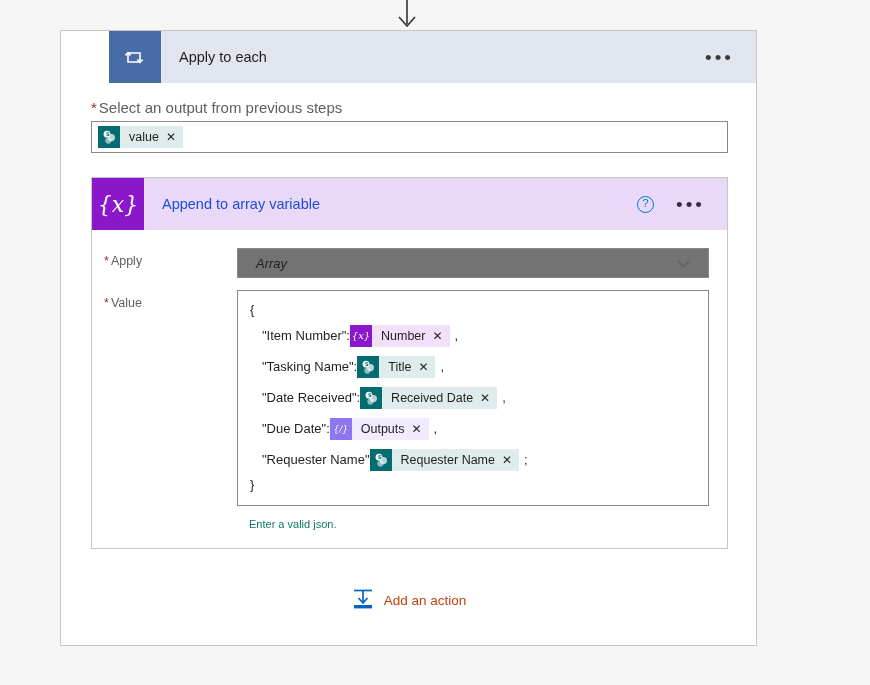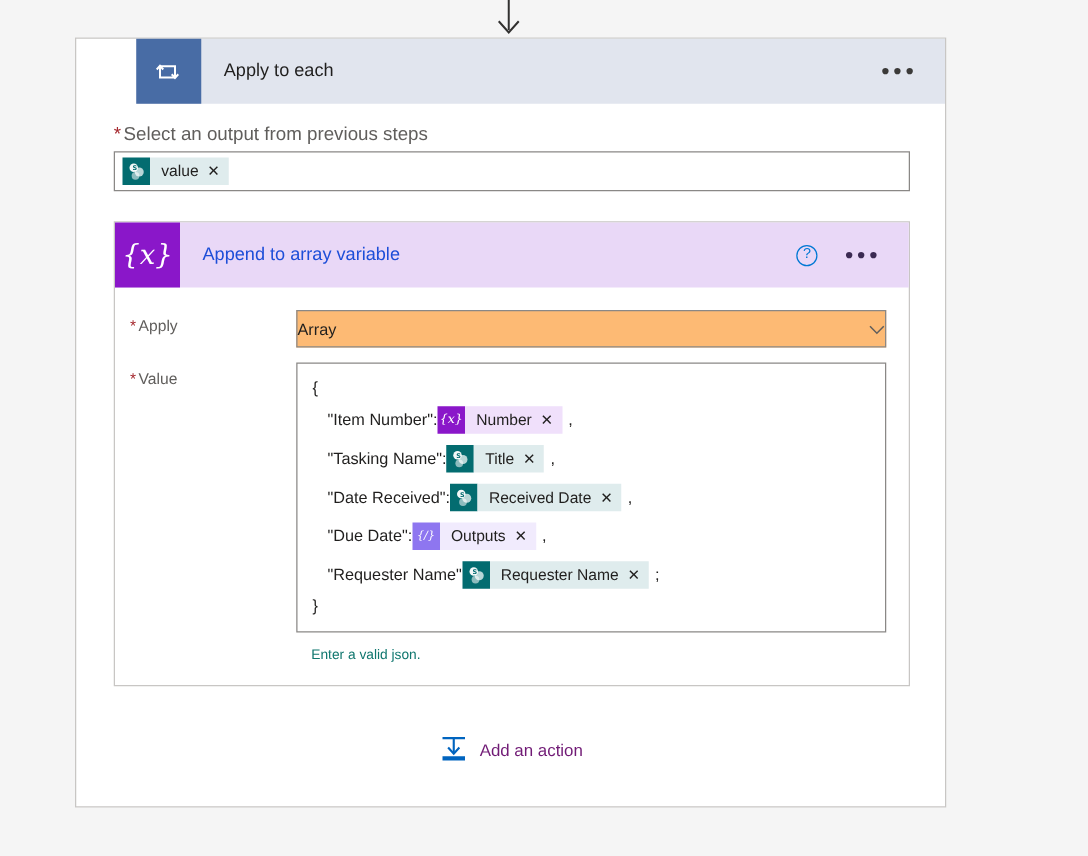--- a/index.html
+++ b/index.html
@@ -183,26 +183,27 @@
     font-size: 12.5px;
     color: #605e5c;
     text-align: left;
   }
 
   .select-box {
     flex: 1;
     margin-right: 18px;
     height: 30px;
     border: 1px solid #8a8886;
-    background: #fdba74;
-    display: flex;
-    align-items: center;
-    padding: 0 0;
+    background: #737373;
+    display: flex;
+    align-items: center;
+    padding: 0 18px;
     font-size: 13px;
     color: #201f1e;
+    font-style: italic;
   }
   .select-box .val { flex: 1; }
 
   .json-box {
     flex: 1;
     margin-right: 18px;
     min-height: 204px;
     border: 1px solid #8a8886;
     background: #fff;
     padding: 9px 10px 10px 12px;
@@ -230,21 +231,21 @@
   .add-action-wrap {
     position: absolute;
     left: 0; right: 0;
     top: 556px;
     display: flex;
     align-items: center;
     justify-content: center;
     gap: 9px;
   }
   .add-action-label {
-    color: #701a75;
+    color: #c2410c;
     font-size: 13.5px;
   }
 </style>
 </head>
 <body>
 
 <div class="connector">
   <svg width="870" height="30" viewBox="0 0 870 30">
     <line x1="407" y1="0" x2="407" y2="24" stroke="#323130" stroke-width="1.6"></line>
     <path d="M399 17 L407 26 L415 17" fill="none" stroke="#323130" stroke-width="1.6"></path>

